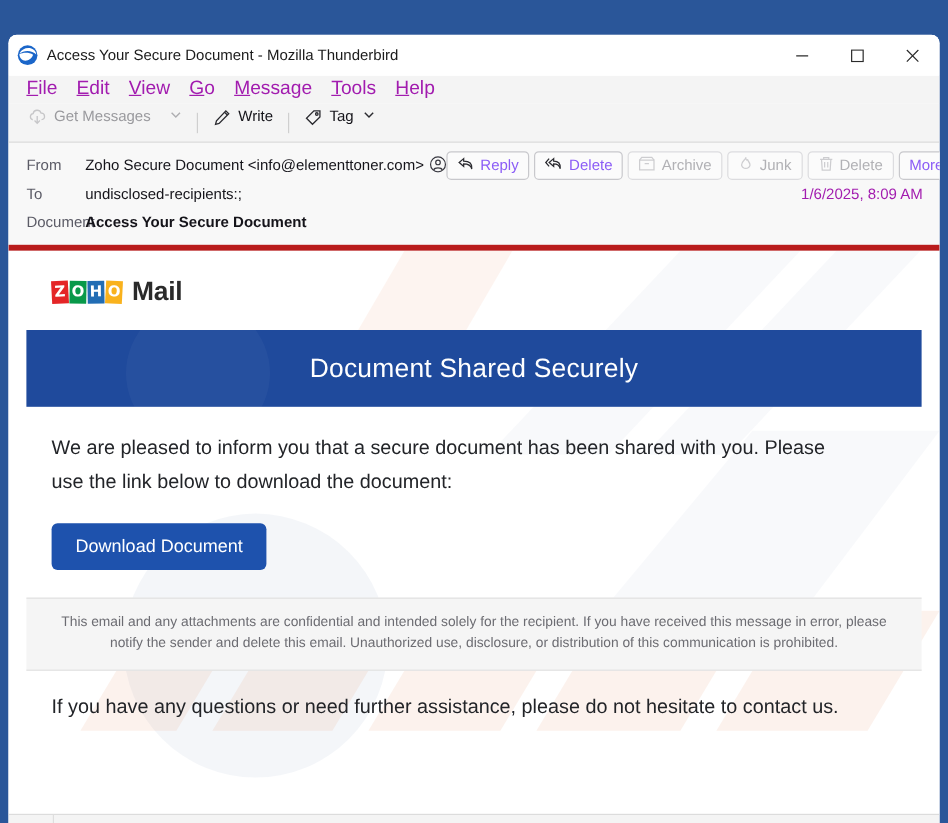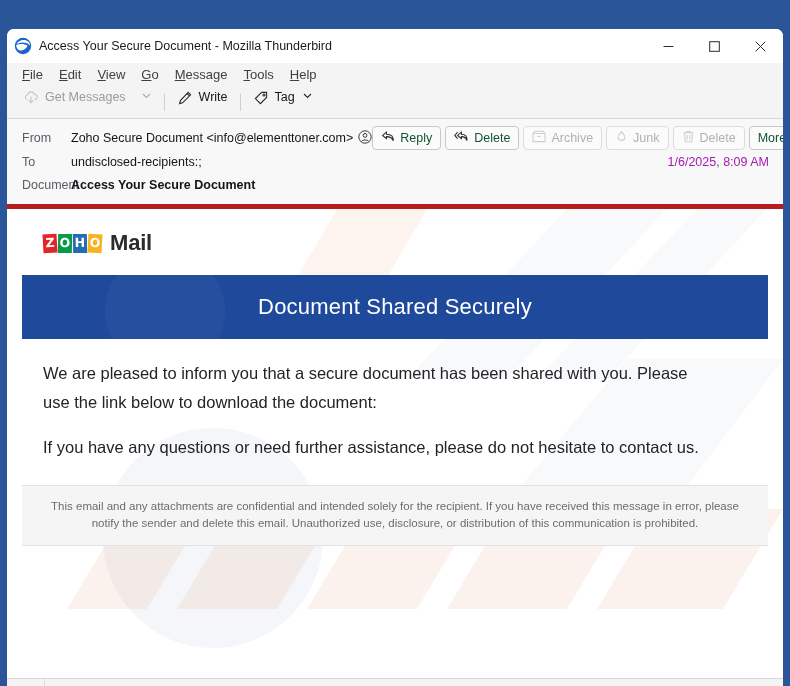--- a/index.html
+++ b/index.html
@@ -61,22 +61,22 @@
   
   #menubar {
     height: 23px;
     background: #f4f4f4;
     display: flex;
     align-items: center;
     padding-left: 7px;
     flex: 0 0 auto;
   }
   .menu-item {
-    font-size: 13px;
-    color: #404040;
+    font-size: 16px;
+    color: #a21caf;
     padding: 2px 8px 3px 8px;
     border-radius: 3px;
     white-space: nowrap;
     cursor: default;
   }
   .menu-item u { text-decoration: underline; }
 
   
   #toolbar {
     height: 33px;
@@ -138,21 +138,21 @@
   .hdr-spacer { flex: 1 1 auto; }
   #hdr-actions { display: flex; align-items: center; gap: 4px; }
   .act {
     display: flex; align-items: center; gap: 5px;
     height: 24px;
     padding: 0 8px;
     border: 1px solid #c8c8cc;
     border-radius: 4px;
     background: #fbfbfb;
     font-size: 12.5px;
-    color: #14532d;
+    color: #8b5cf6;
     white-space: nowrap;
     cursor: default;
   }
   .act.disabled { color: #b1b1b5; border-color: #dcdcdf; background: #fbfbfb; }
   .act.disabled svg { opacity: .4; }
   #datestamp {
     font-size: 12.5px;
     color: #a21caf;
     white-space: nowrap;
     padding-right: 4px;
@@ -495,24 +495,25 @@
         <span id="logo-word">Mail</span>
       </div>
 
       <div id="banner">
         <div id="banner-blob"></div>
         <span id="banner-title">Document Shared Securely</span>
       </div>
 
       <div id="para1">We are pleased to inform you that a secure document has been shared with you. Please use the link below to download the document:</div>
 
+      <a id="download-btn">Download Document</a>
+
+      <div id="disclaimer">This email and any attachments are confidential and intended solely for the recipient. If you have received this message in error, please notify the sender and delete this email. Unauthorized use, disclosure, or distribution of this communication is prohibited.</div>
 
       <div id="para2">If you have any questions or need further assistance, please do not hesitate to contact us.</div>
-
-      <div id="disclaimer">This email and any attachments are confidential and intended solely for the recipient. If you have received this message in error, please notify the sender and delete this email. Unauthorized use, disclosure, or distribution of this communication is prohibited.</div>
 
     </div>
   </div>
 
   <div id="statusbar">
     <span id="sb-icon">((o))</span>
     <span id="sb-text"></span>
   </div>
 
 </div>

